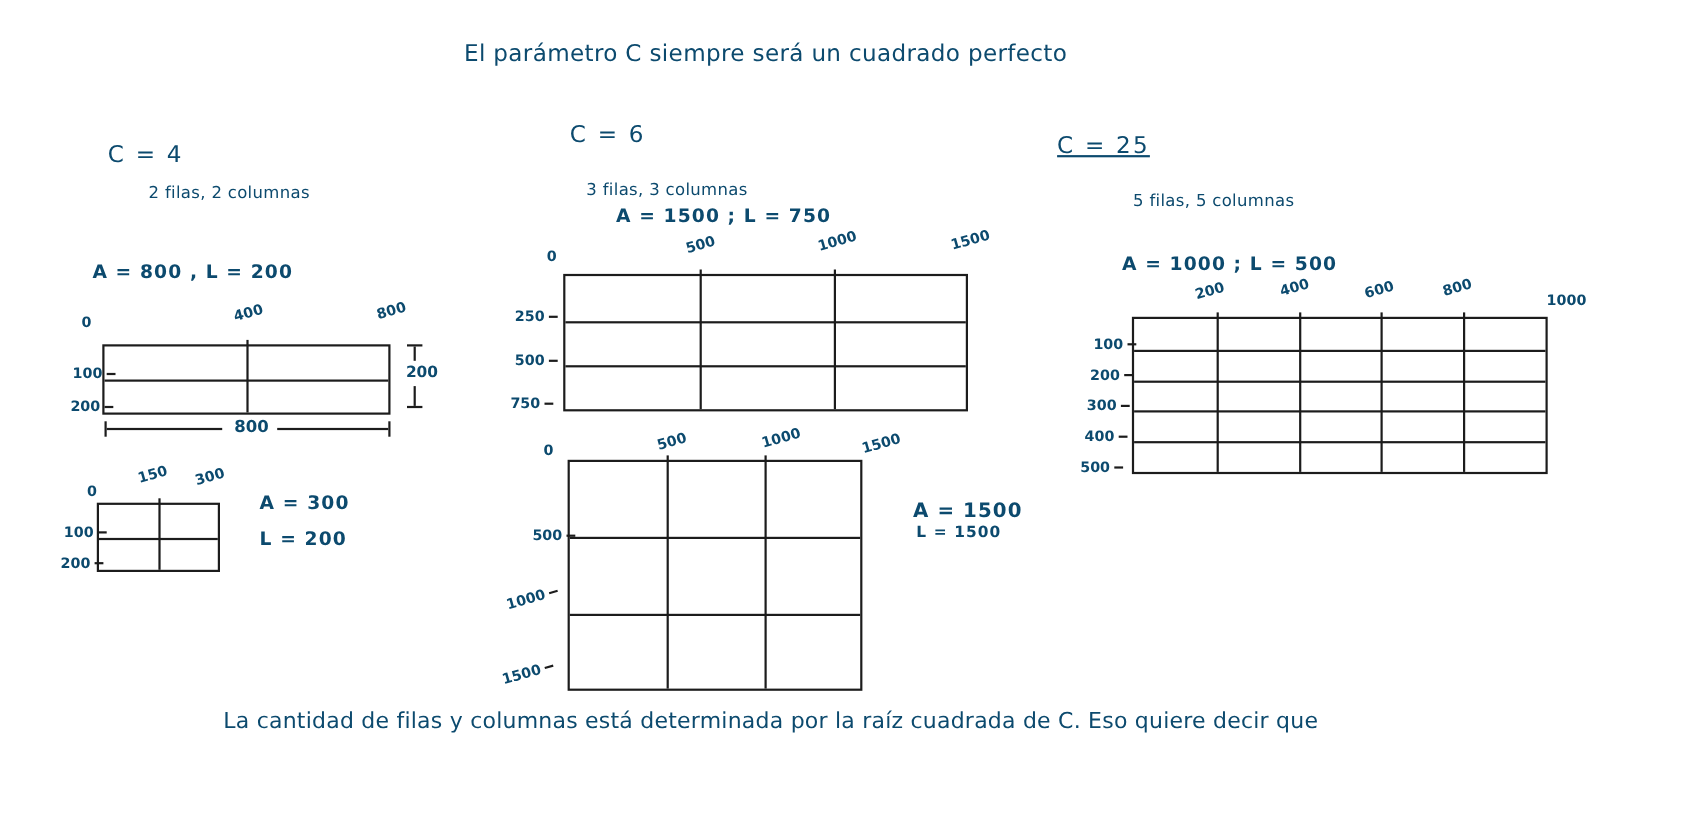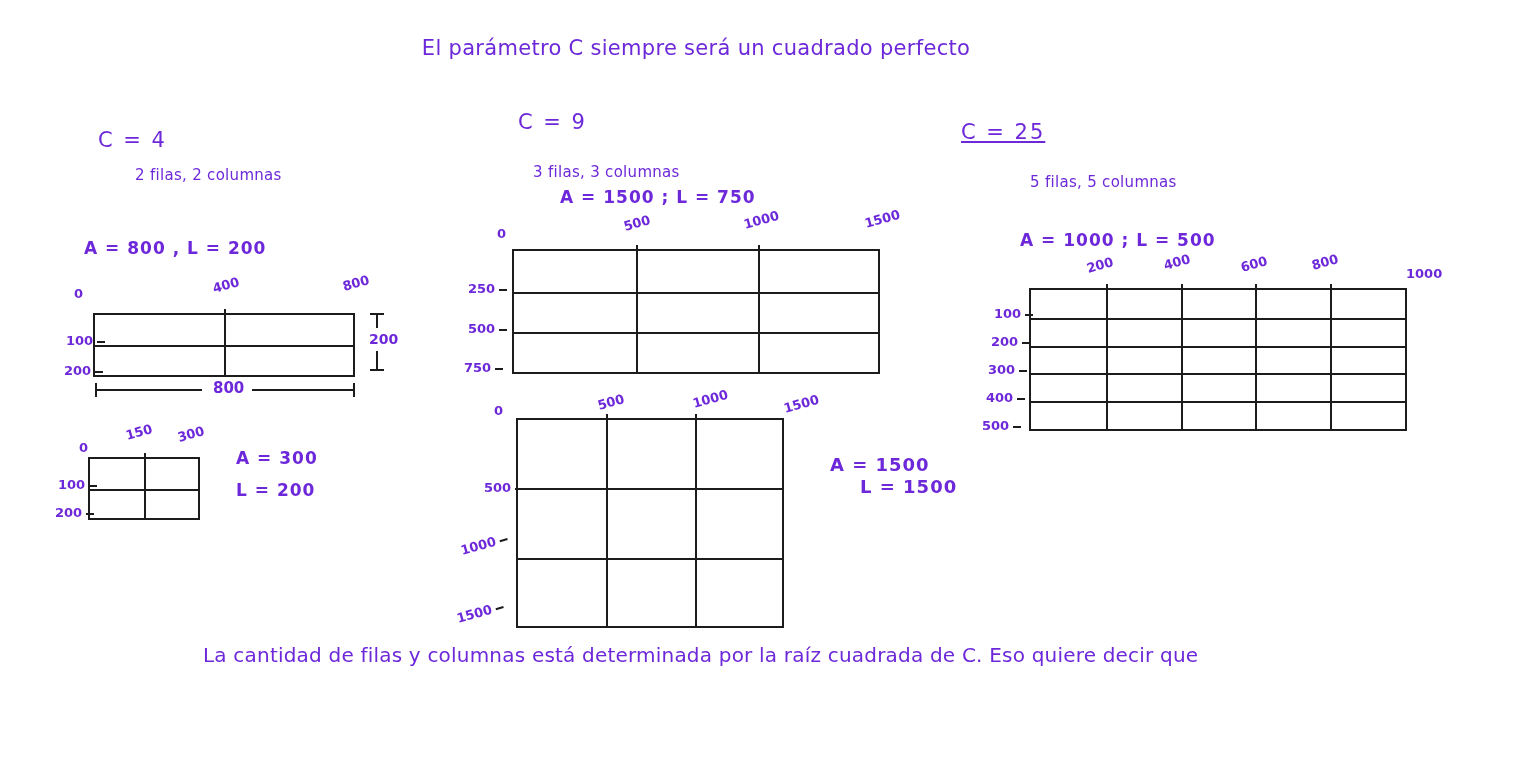--- a/index.html
+++ b/index.html
@@ -1,18 +1,18 @@
 <!DOCTYPE html>
 <html><head>
 <meta charset="utf-8">
 <style>
   html, body { margin: 0; padding: 0; background: #ffffff; }
   #canvas {
     position: relative; width: 1532px; height: 757px;
-    background: #ffffff; color: #6d28d9;
+    background: #ffffff; color: #0c4a6e;
     font-family: "DejaVu Sans", sans-serif; overflow: hidden;
   }
   .title { position: absolute; left: 396px; top: 36px; width: 600px; text-align: center;
            font-size: 21px; letter-spacing: 0.3px; }
   .hdg  { position: absolute; font-size: 21px; letter-spacing: 2px; }
   .sub  { position: absolute; font-size: 15px; letter-spacing: 0.3px; }
   .dims { position: absolute; font-size: 17px; font-weight: bold; letter-spacing: 1px; }
   .note { position: absolute; font-size: 17px; font-weight: bold; letter-spacing: 1px; }
   .grid { position: absolute; border: 2px solid #1c1c1c; }
   .vline { position: absolute; top: -6px; bottom: 0; width: 2px; background: #1c1c1c; }
@@ -62,21 +62,21 @@
     <div class="hline" style="top:50%;"></div>
   </div>
   <span class="t" style="left:79px;top:440px;">0</span>
   <span class="t rot" style="left:128px;top:428px;">150</span>
   <span class="t rot" style="left:180px;top:430px;">300</span>
   <span class="t yt" style="left:58px;top:477px;">100</span>
   <span class="t yt" style="left:55px;top:505px;">200</span>
   <div class="note" style="left:236px;top:448px;">A = 300</div>
   <div class="note" style="left:236px;top:480px;">L = 200</div>
 
-  <div class="hdg" style="left:518px;top:110px;">C = 9</div>
+  <div class="hdg" style="left:518px;top:110px;">C = 6</div>
   <div class="sub" style="left:533px;top:163px;">3 filas, 3 columnas</div>
   <div class="dims" style="left:560px;top:187px;">A = 1500 ;   L = 750</div>
 
   <div class="grid" style="left:512px;top:249px;width:364px;height:121px;">
     <div class="vline" style="left:33.5%;"></div>
     <div class="vline" style="left:67%;"></div>
     <div class="hline" style="top:33.5%;"></div>
     <div class="hline" style="top:67%;"></div>
   </div>
   <span class="t" style="left:497px;top:226px;">0</span>
@@ -94,21 +94,21 @@
     <div class="hline" style="top:67%;"></div>
   </div>
   <span class="t" style="left:494px;top:403px;">0</span>
   <span class="t rot" style="left:600px;top:398px;">500</span>
   <span class="t rot" style="left:695px;top:396px;">1000</span>
   <span class="t rot" style="left:786px;top:401px;">1500</span>
   <span class="t yt" style="left:484px;top:480px;">500</span>
   <span class="t yt rot" style="left:463px;top:543px;">1000</span>
   <span class="t yt rot" style="left:459px;top:611px;">1500</span>
   <div class="note" style="left:830px;top:442px;font-size:18px;margin-top:12px;">A = 1500</div>
-  <div class="note" style="left:860px;top:476px;font-size:18px;">L = 1500</div>
+  <div class="note" style="left:833px;top:476px;font-size:14px;">L = 1500</div>
 
   <div class="hdg" style="left:961px;top:120px;text-decoration:underline;">C = 25</div>
   <div class="sub" style="left:1030px;top:173px;">5 filas, 5 columnas</div>
   <div class="dims" style="left:1020px;top:230px;">A = 1000  ;   L = 500</div>
 
   <div class="grid" style="left:1029px;top:288px;width:374px;height:139px;">
     <div class="vline" style="left:20%;"></div>
     <div class="vline" style="left:40%;"></div>
     <div class="vline" style="left:60%;"></div>
     <div class="vline" style="left:80%;"></div>

